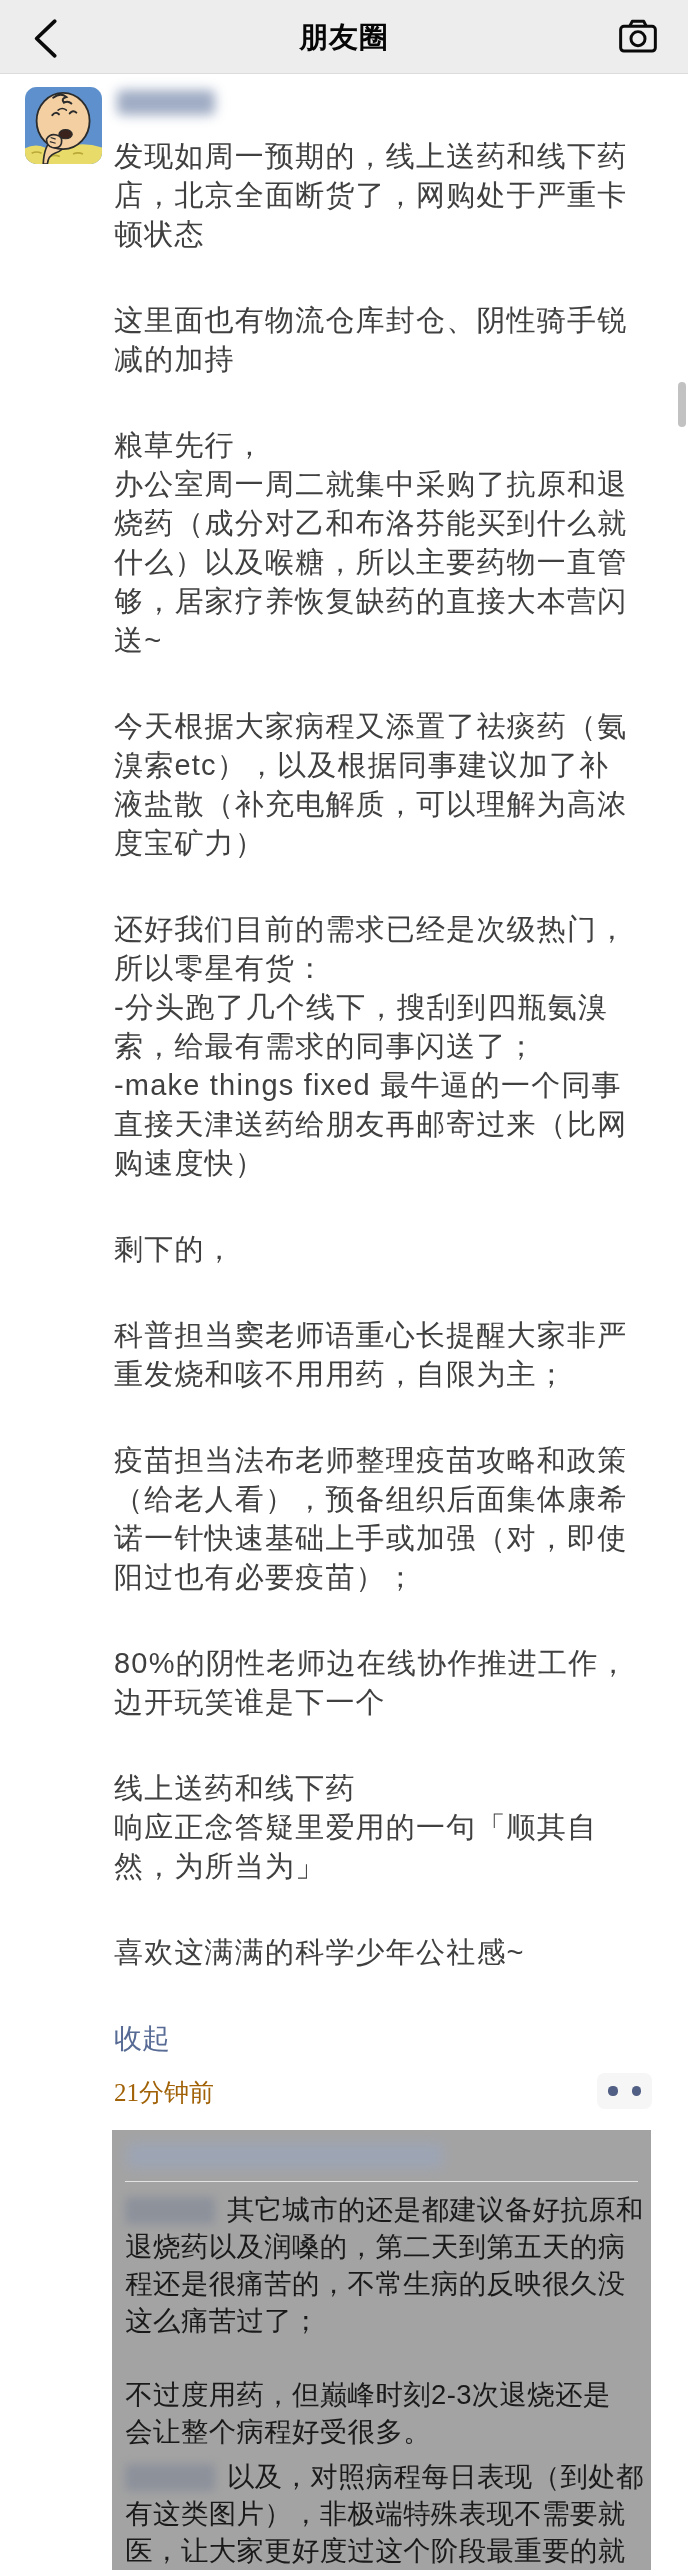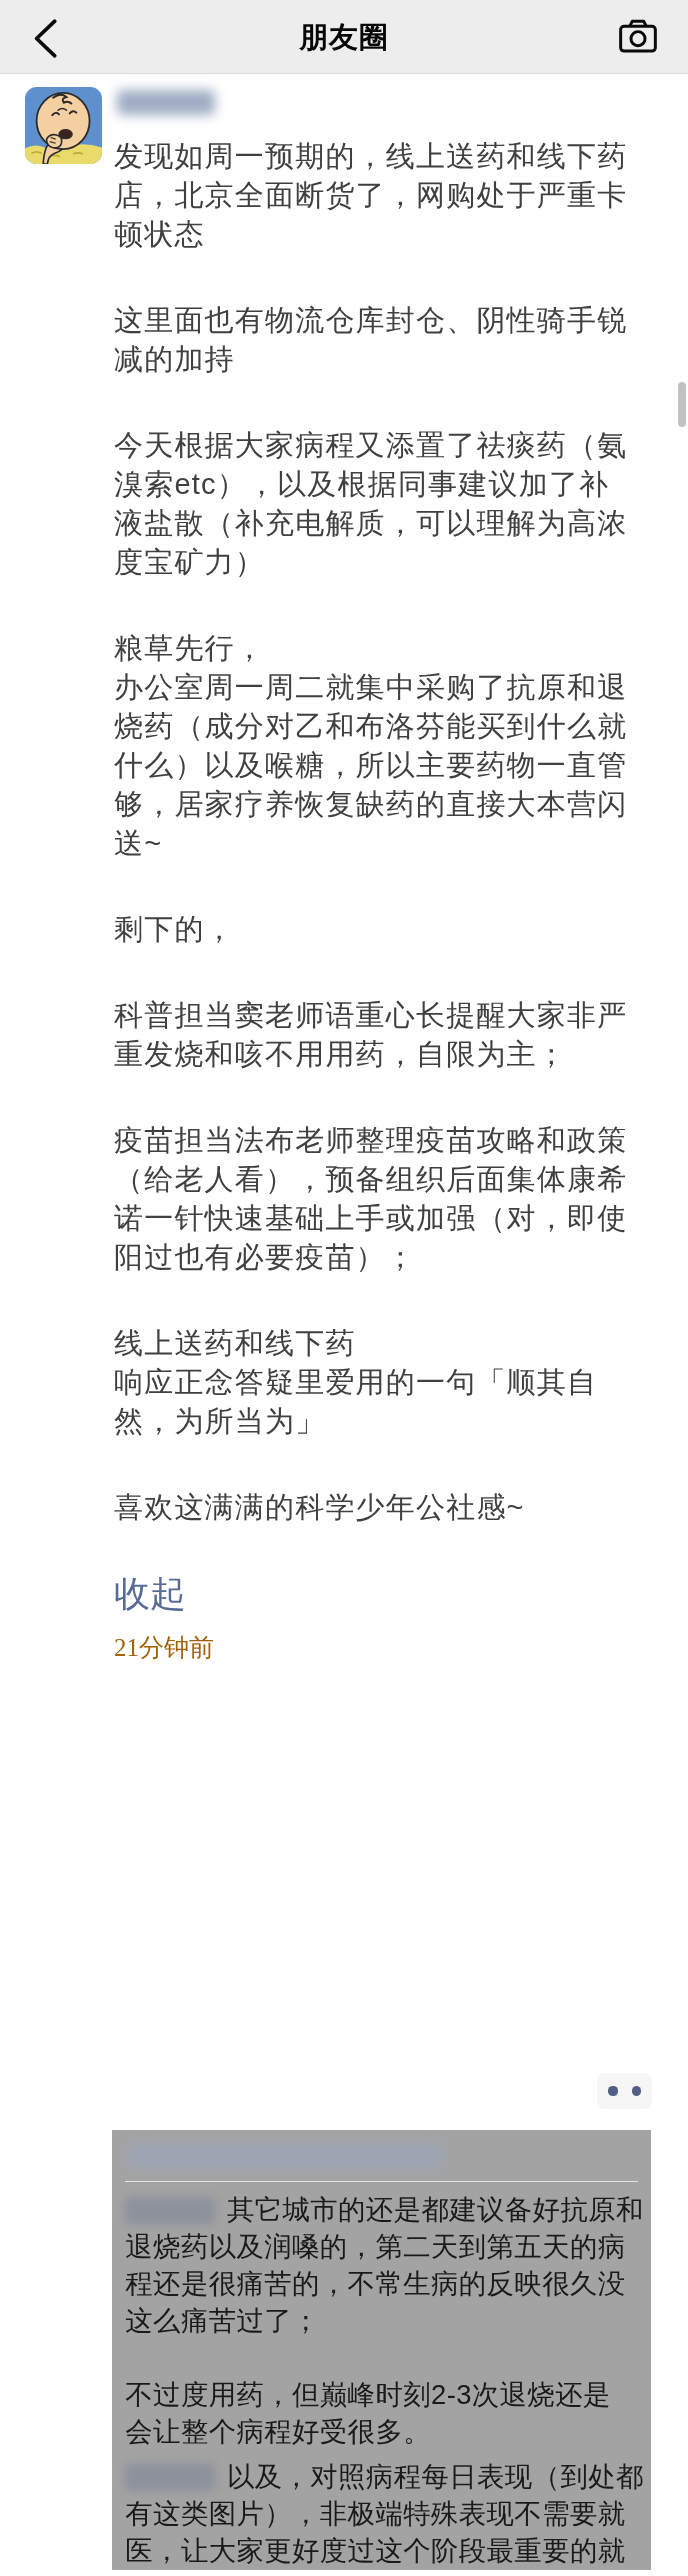--- a/index.html
+++ b/index.html
@@ -26,21 +26,21 @@
     position:absolute;left:117px;top:90px;width:98px;height:25px;border-radius:4.2px;
     background:#7f90b0;filter:blur(5.8px);opacity:.75;cursor:pointer;
   }
   .post-body{position:absolute;left:114px;top:137px;width:555px;}
   .post-body p{
     margin:47px 0 0 0;font-size:29px;line-height:39px;letter-spacing:1.2px;
     white-space:pre;color:#404040;
   }
   .post-body p:first-child{margin-top:0;}
   .collapse{
-    margin-top:47px;font-size:36px;line-height:39px;color:#576b95;cursor:pointer;width:75px;
+    margin-top:47px;font-size:28px;line-height:39px;color:#576b95;cursor:pointer;width:75px;
   }
   .timestamp{margin-top:17.5px;font-size:25px;line-height:33px;color:#a16207;font-family:Liberation Serif, serif;}
   .more-btn{
     position:absolute;left:597px;top:2073px;width:55px;height:36px;border:none;
     background:#f6f6f6;border-radius:7.5px;cursor:pointer;display:flex;align-items:center;justify-content:center;gap:14px;padding:0;
   }
   .more-btn i{display:block;width:9.1px;height:9.1px;border-radius:50%;background:#525f84;}
   
   .comment-card{
     position:absolute;left:112px;top:2130px;width:539px;height:440px;background:#a3a3a3;
@@ -95,37 +95,46 @@
   </div>
 
   <div class="name-blur"></div>
 
   <div class="post-body">
     <p>发现如周一预期的，线上送药和线下药
 店，北京全面断货了，网购处于严重卡
 顿状态</p>
     <p>这里面也有物流仓库封仓、阴性骑手锐
 减的加持</p>
-    <p>今天根据大家病程又添置了祛痰药（氨
-溴索etc），以及根据同事建议加了补
-液盐散（补充电解质，可以理解为高浓
-度宝矿力）</p>
     <p>粮草先行，
 办公室周一周二就集中采购了抗原和退
 烧药（成分对乙和布洛芬能买到什么就
 什么）以及喉糖，所以主要药物一直管
 够，居家疗养恢复缺药的直接大本营闪
 送~</p>
+    <p>今天根据大家病程又添置了祛痰药（氨
+溴索etc），以及根据同事建议加了补
+液盐散（补充电解质，可以理解为高浓
+度宝矿力）</p>
+    <p>还好我们目前的需求已经是次级热门，
+所以零星有货：
+-分头跑了几个线下，搜刮到四瓶氨溴
+索，给最有需求的同事闪送了；
+-make things fixed 最牛逼的一个同事
+直接天津送药给朋友再邮寄过来（比网
+购速度快）</p>
     <p>剩下的，</p>
     <p>科普担当窦老师语重心长提醒大家非严
 重发烧和咳不用用药，自限为主；</p>
     <p>疫苗担当法布老师整理疫苗攻略和政策
 （给老人看），预备组织后面集体康希
 诺一针快速基础上手或加强（对，即使
 阳过也有必要疫苗）；</p>
+    <p>80%的阴性老师边在线协作推进工作，
+边开玩笑谁是下一个</p>
     <p>线上送药和线下药
 响应正念答疑里爱用的一句「顺其自
 然，为所当为」</p>
     <p>喜欢这满满的科学少年公社感~</p>
     <div class="collapse">收起</div>
     <div class="timestamp">21分钟前</div>
   </div>
 
   <button class="more-btn" aria-label="like-comment-menu">
     <i></i>

